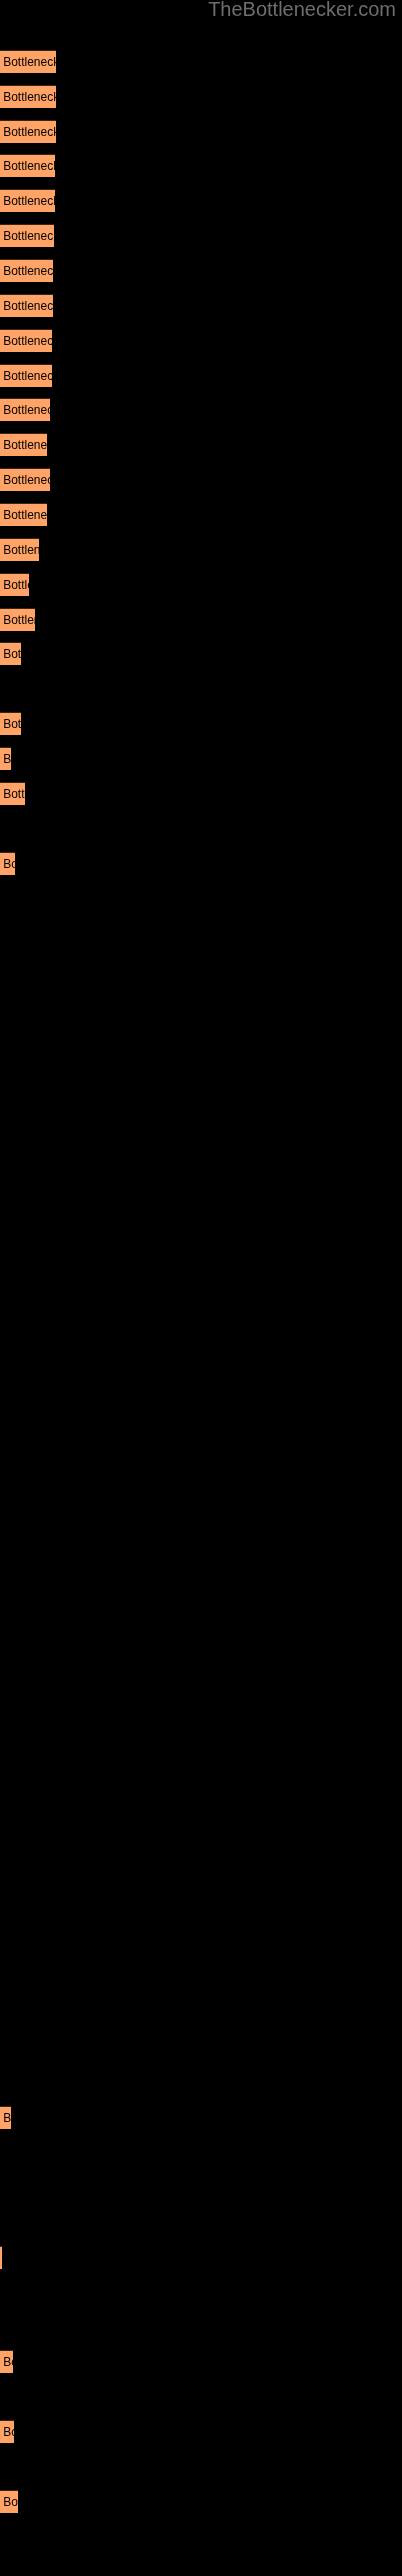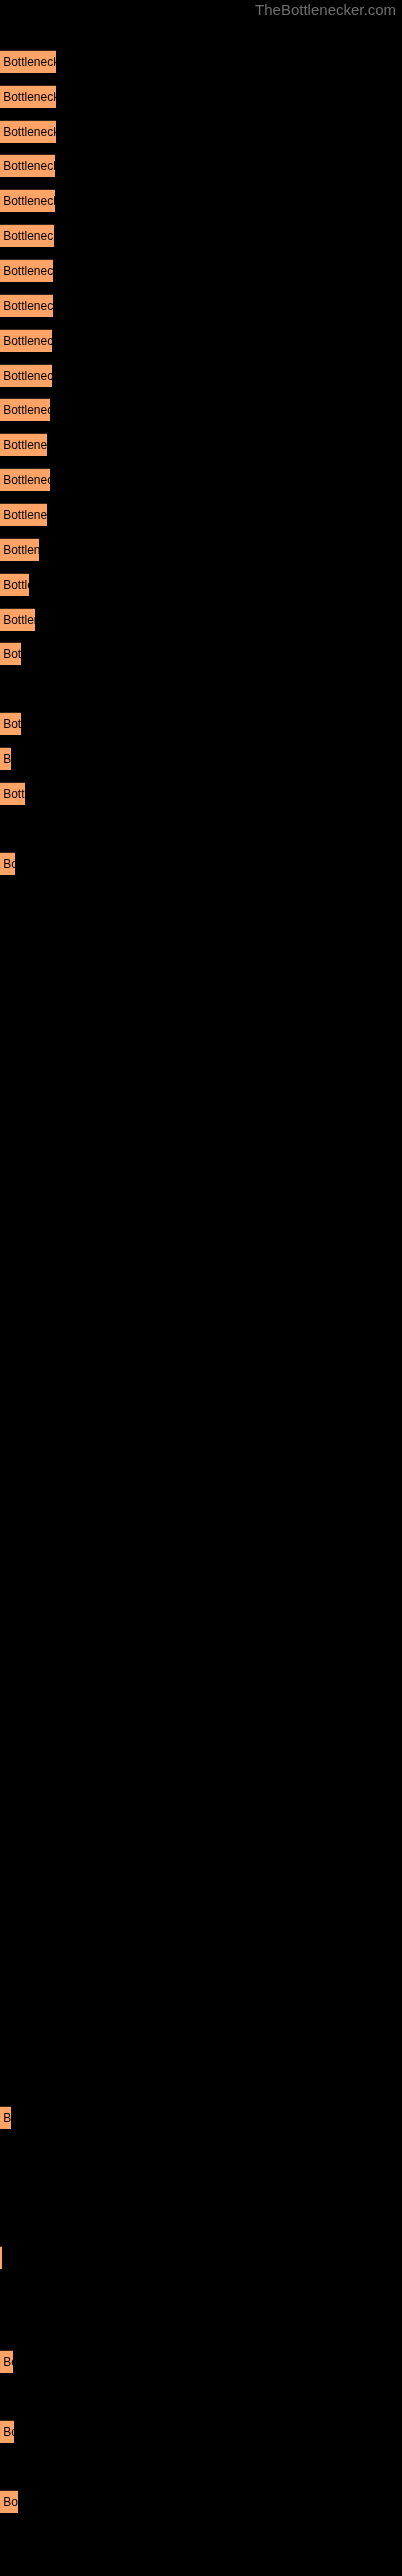--- a/index.html
+++ b/index.html
@@ -14,21 +14,21 @@
     overflow: hidden;
     font-family: "Liberation Sans", sans-serif;
   }
   #watermark {
     position: absolute;
     top: 0px;
     left: 0px;
     width: 396px;
     text-align: right;
     color: #6e6e6e;
-    font-size: 15px;
+    font-size: 20px;
     font-family: "Liberation Sans", sans-serif;
     letter-spacing: 0px;
     line-height: 19.3px;
     white-space: nowrap;
   }
   #chart {
     position: absolute;
     top: 0px;
     left: 0px;
     width: 403px;

